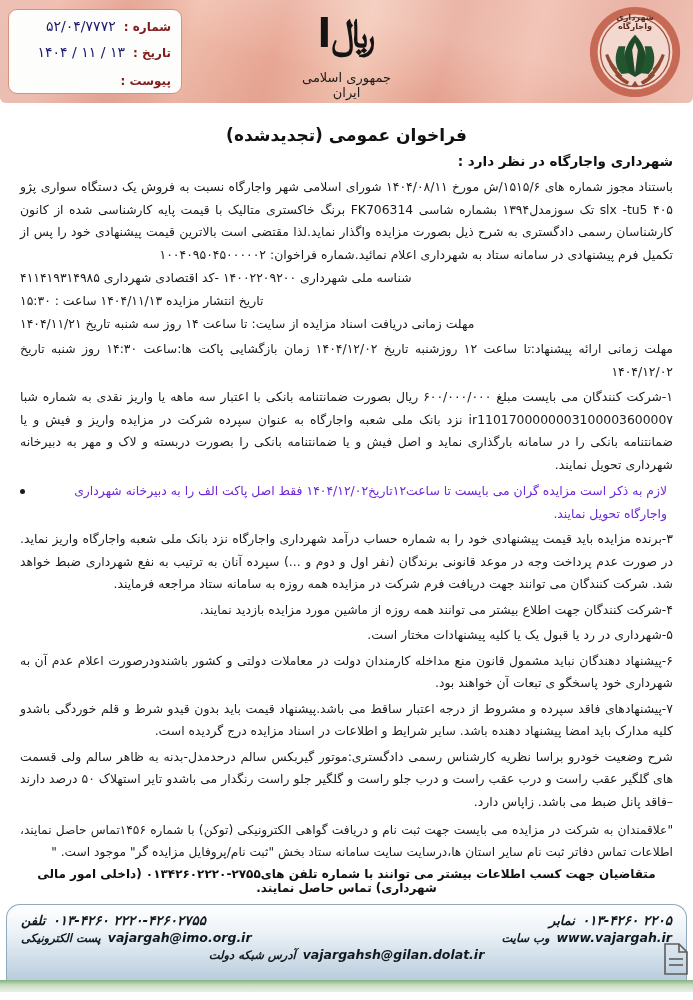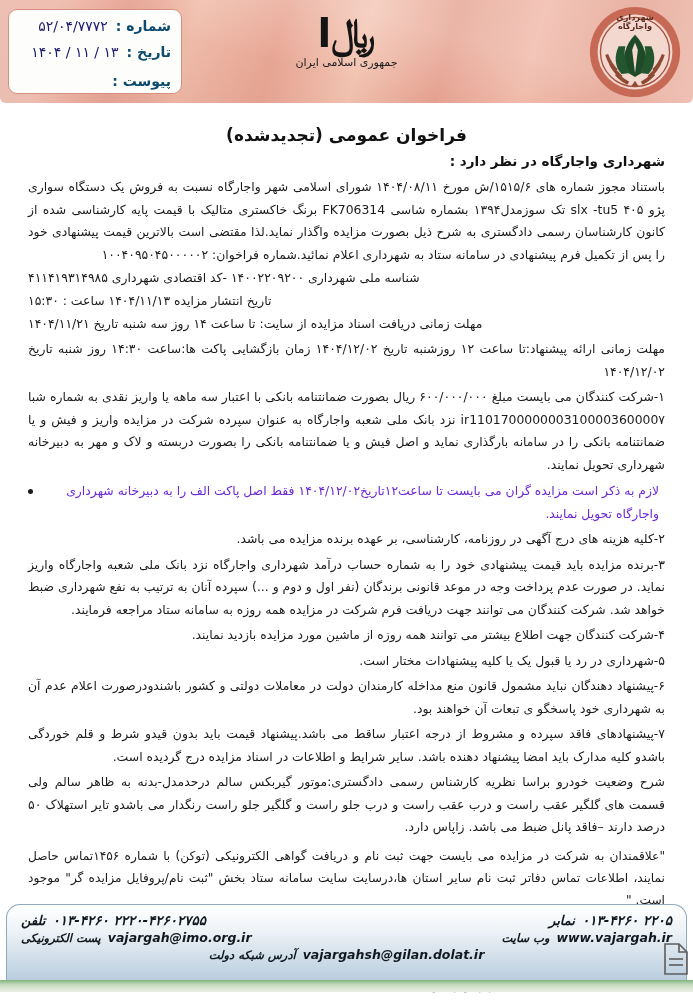--- a/index.html
+++ b/index.html
@@ -60,23 +60,23 @@
   }
   .ref-row {
     display: flex;
     flex-direction: row;
     align-items: baseline;
     justify-content: flex-start;
     margin-bottom: 4px;
     height: 22px;
   }
   .ref-label {
-    font-size: 14px;
-    font-weight: bold;
-    color: #0c4a6e;
+    font-size: 12px;
+    font-weight: bold;
+    color: #7f1d1d;
     white-space: nowrap;
     flex: 0 0 auto;
   }
   .ref-value {
     font-size: 14px;
     color: #1a1a6e;
     margin-right: 8px;
     letter-spacing: 1px;
     white-space: nowrap;
     font-family: "DejaVu Sans", sans-serif;
@@ -93,41 +93,41 @@
     text-align: center;
     z-index: 3;
   }
   .emblem-glyph {
     font-size: 40px;
     line-height: 42px;
     color: #141414;
     font-weight: bold;
   }
   .emblem-caption {
-    font-size: 11px;
+    font-size: 13px;
     color: #1c1c1c;
-    margin-top: 2px;
+    margin-top: 16px;
     letter-spacing: .2px;
   }
 
   
   .seal {
     position: absolute;
     top: 4px;
     right: 10px;
     width: 96px;
     height: 96px;
     z-index: 4;
   }
 
   
   .sheet {
     position: relative;
     width: 693px;
-    padding: 0 24px;
+    padding: 0 16px;
   }
 
   .doc-title {
     text-align: center;
     font-size: 17px;
     font-weight: bold;
     color: #111;
     margin-top: 22px;
     letter-spacing: .3px;
   }
@@ -358,21 +358,20 @@
   <div class="line">مهلت زمانی دریافت اسناد مزایده از سایت: تا ساعت ۱۴ روز سه شنبه تاریخ ۱۴۰۴/۱۱/۲۱</div>
   <div class="clause">مهلت زمانی ارائه پیشنهاد:تا ساعت ۱۲ روزشنبه تاریخ ۱۴۰۴/۱۲/۰۲ زمان بازگشایی پاکت ها:ساعت ۱۴:۳۰ روز شنبه تاریخ ۱۴۰۴/۱۲/۰۲</div>
 
   <div class="clause">۱-شرکت کنندگان  می بایست مبلغ ۶۰۰/۰۰۰/۰۰۰ ریال بصورت ضمانتنامه بانکی با اعتبار سه ماهه یا واریز نقدی به شماره شبا ir110170000000310000360000۷ نزد بانک ملی شعبه واجارگاه به عنوان سپرده شرکت در مزایده واریز و فیش و یا ضمانتنامه بانکی را در سامانه بارگذاری نماید و اصل فیش و یا ضمانتنامه بانکی را بصورت دربسته و لاک و مهر به دبیرخانه شهرداری تحویل نمایند.</div>
 
   <div class="bullet-row">
     <span class="bullet-dot"></span>
     <span class="bullet-text">لازم به ذکر است مزایده گران می بایست تا ساعت۱۲تاریخ۱۴۰۴/۱۲/۰۲ فقط اصل پاکت الف را به دبیرخانه شهرداری واجارگاه تحویل نمایند.</span>
   </div>
 
-  <div class="clause">۲-کلیه هزینه های درج آگهی در روزنامه، کارشناسی، بر عهده برنده مزایده می باشد.</div>
   <div class="clause">۳-برنده مزایده باید قیمت پیشنهادی خود را  به شماره حساب درآمد شهرداری واجارگاه نزد بانک ملی شعبه واجارگاه واریز نماید. در صورت عدم پرداخت وجه در موعد قانونی برندگان (نفر اول و دوم و ...) سپرده آنان به ترتیب به نفع شهرداری ضبط خواهد شد. شرکت کنندگان می توانند جهت دریافت فرم شرکت در مزایده همه روزه به سامانه ستاد مراجعه فرمایند.</div>
   <div class="clause">۴-شرکت کنندگان جهت اطلاع بیشتر می توانند همه روزه از ماشین مورد مزایده بازدید نمایند.</div>
   <div class="clause">۵-شهرداری در رد یا قبول یک یا کلیه پیشنهادات مختار است.</div>
   <div class="clause">۶-پیشنهاد دهندگان نباید مشمول قانون منع مداخله کارمندان دولت در معاملات دولتی و کشور باشندودرصورت اعلام عدم آن به شهرداری خود پاسخگو ی تبعات آن خواهند بود.</div>
   <div class="clause">۷-پیشنهادهای فاقد سپرده و مشروط از درجه اعتبار ساقط می باشد.پیشنهاد قیمت باید بدون قیدو شرط و قلم خوردگی باشدو کلیه مدارک باید امضا پیشنهاد دهنده باشد. سایر شرایط و اطلاعات در اسناد مزایده درج گردیده است.</div>
 
   <div class="clause">شرح وضعیت خودرو براسا نظریه کارشناس رسمی دادگستری:موتور گیربکس سالم درحدمدل-بدنه به ظاهر سالم ولی قسمت های گلگیر عقب راست و درب عقب راست و درب جلو راست و گلگیر جلو راست رنگدار می باشدو تایر استهلاک ۵۰ درصد دارند –فاقد پانل ضبط می باشد. زاپاس دارد.</div>
 
   <div class="quoted">"علاقمندان به شرکت در مزایده می بایست جهت ثبت نام و دریافت گواهی الکترونیکی (توکن) با شماره ۱۴۵۶تماس حاصل نمایند، اطلاعات تماس دفاتر ثبت نام سایر استان ها،درسایت  سایت سامانه ستاد بخش "ثبت نام/پروفایل مزایده گر" موجود است. "</div>
 

